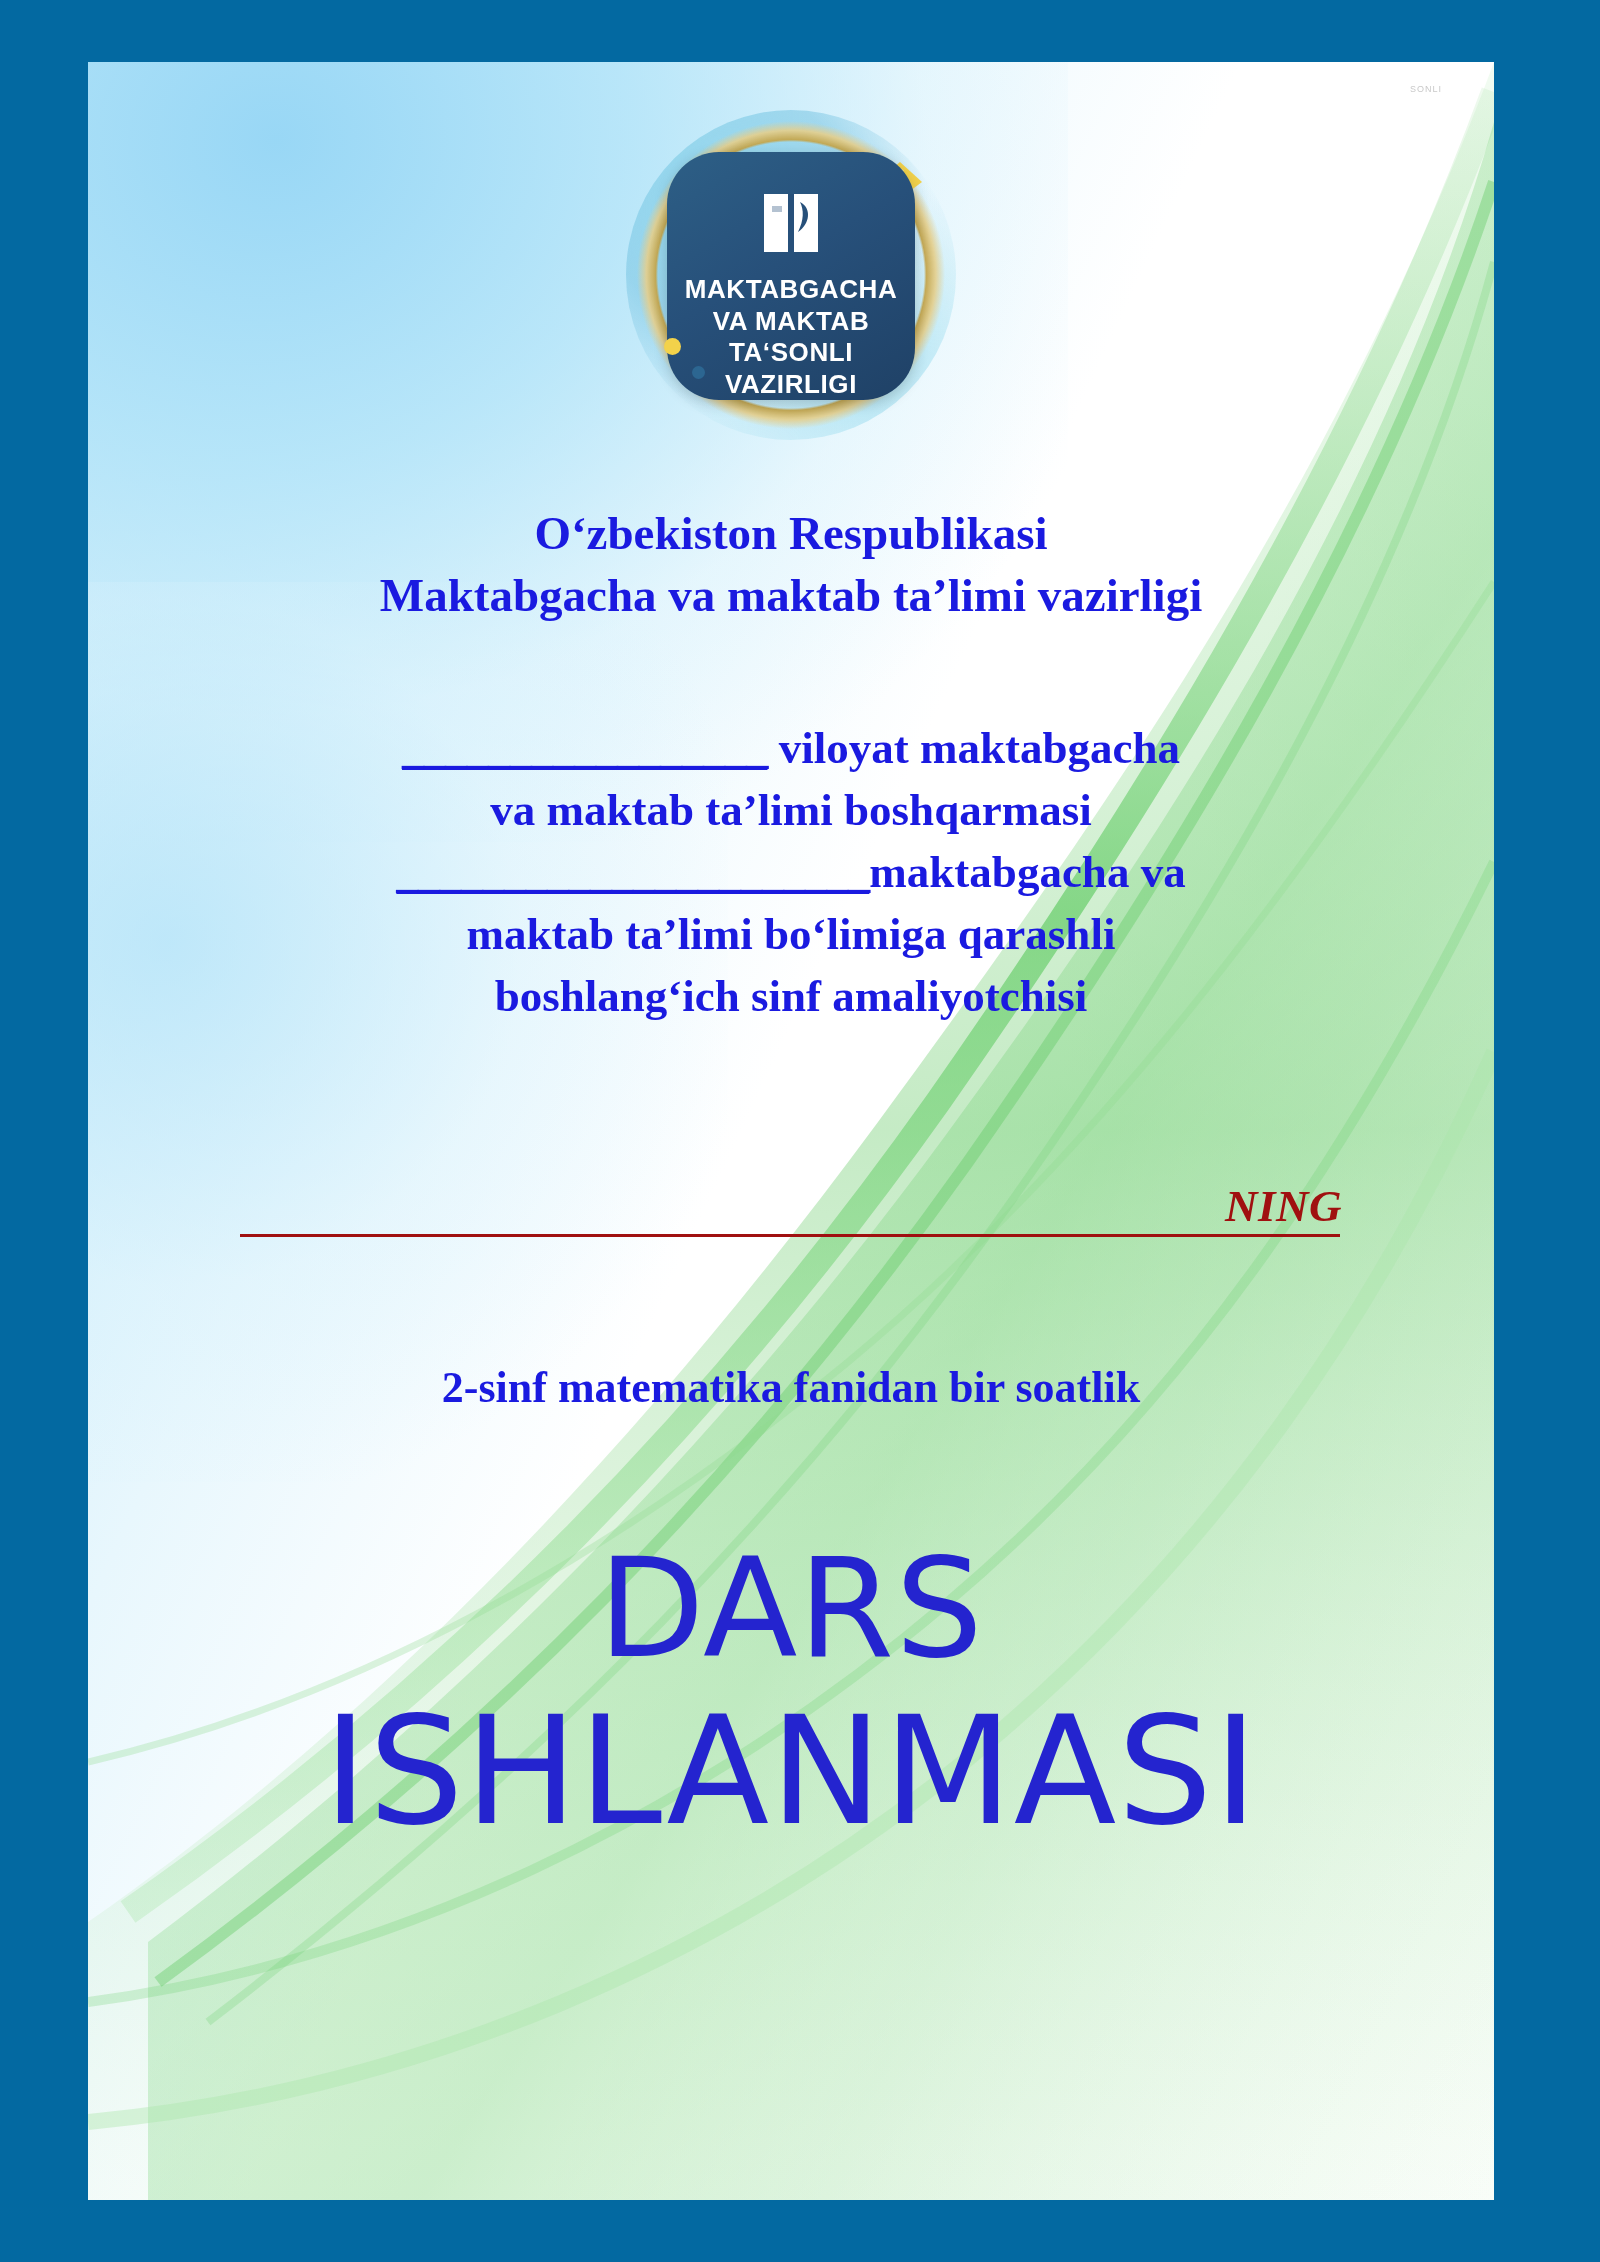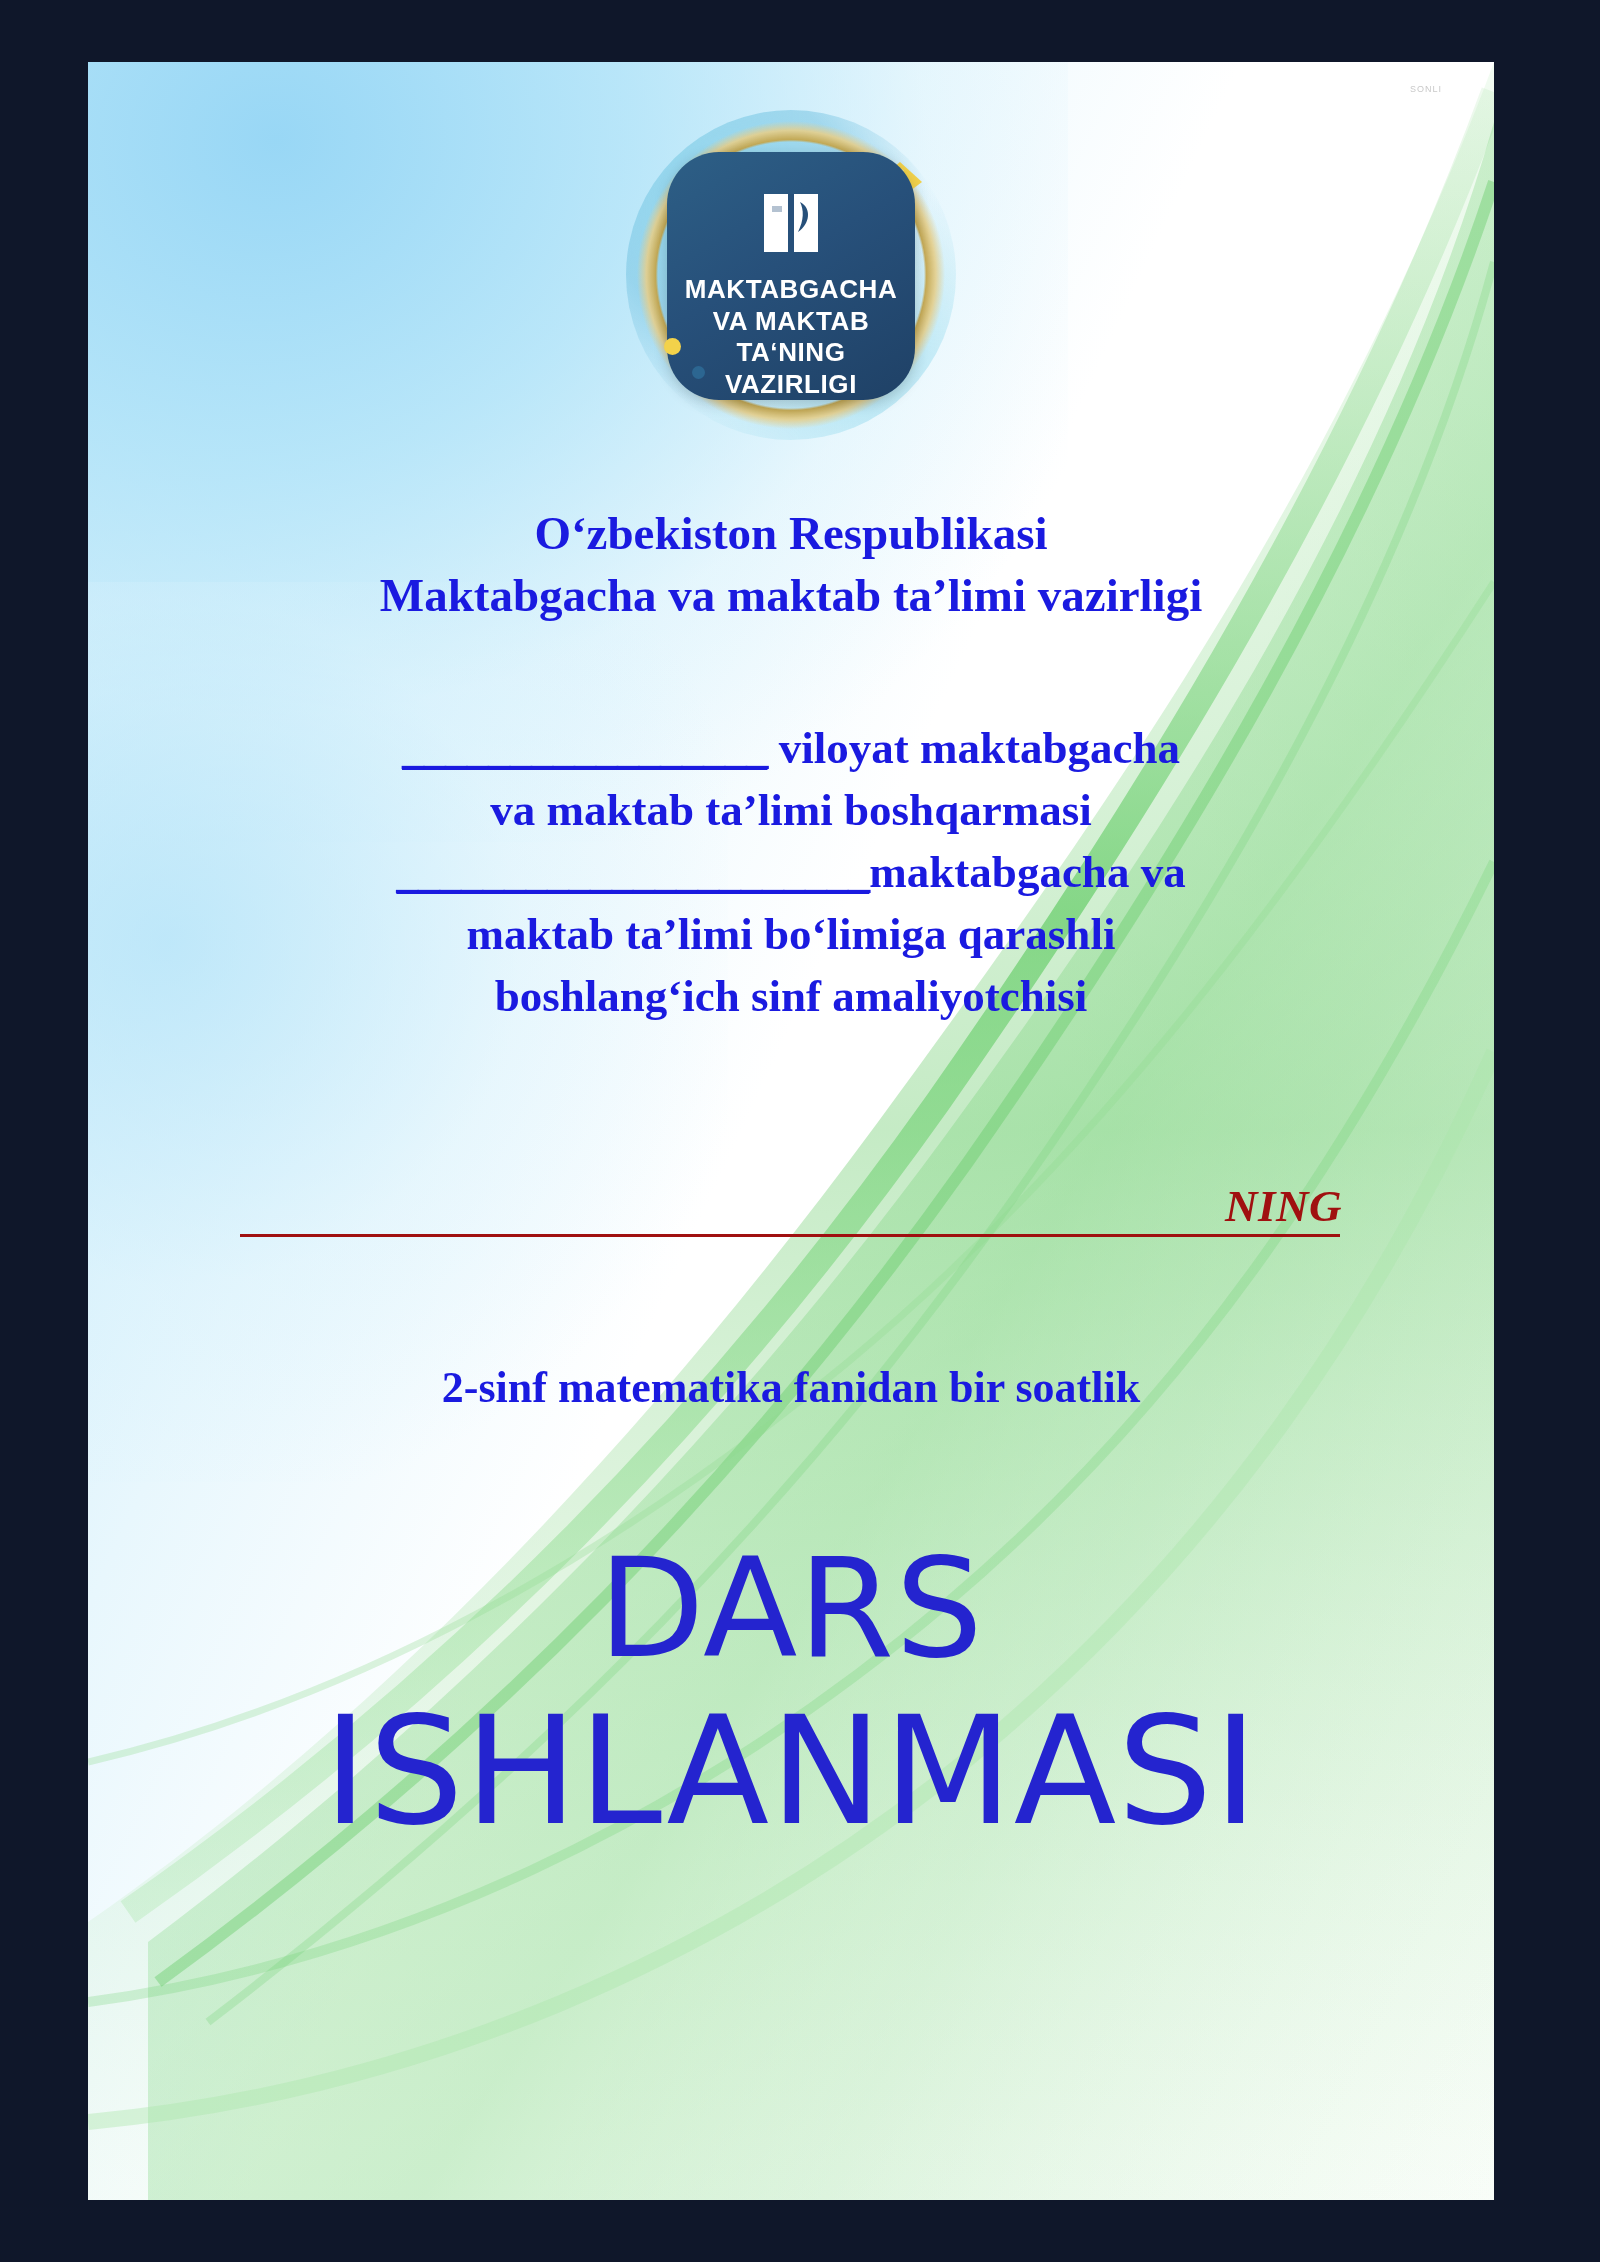--- a/index.html
+++ b/index.html
@@ -11,21 +11,21 @@
     width: 1600px;
     height: 2262px;
     font-family: "Liberation Serif", serif;
     overflow: hidden;
   }
 
   #page {
     position: relative;
     width: 1600px;
     height: 2262px;
-    background: #0f172a;
+    background: #0369a1;
   }
 
   
   #sheet {
     position: absolute;
     left: 88px;
     top: 62px;
     width: 1406px;
     height: 2138px;
     overflow: hidden;
@@ -292,21 +292,21 @@
           <svg class="logo-book" viewBox="0 0 74 74">
             <path d="M10,8 L34,8 L34,66 L10,66 Z" fill="#ffffff"></path>
             <path d="M40,8 L64,8 L64,66 L40,66 Z" fill="#ffffff"></path>
             <path d="M34,8 L40,8 L40,66 L34,66 Z" fill="#27507a"></path>
             <path d="M46,16 C58,22 56,38 44,46 C50,34 50,24 46,16 Z" fill="#27507a"></path>
             <path d="M18,20 L28,20 L28,26 L18,26 Z" fill="#27507a" opacity="0.35"></path>
           </svg>
           <div class="logo-text">
             <span>MAKTABGACHA</span><br>
             <span>VA MAKTAB</span><br>
-            <span>TA‘NING VAZIRLIGI</span>
+            <span>TA‘SONLI VAZIRLIGI</span>
           </div>
         </div>
 
         <div class="logo-dot-y"></div>
         <div class="logo-dot-b"></div>
       </div>
     </div>
 
     <div id="ministry" class="txt-block">
       <div>O‘zbekiston Respublikasi</div>

